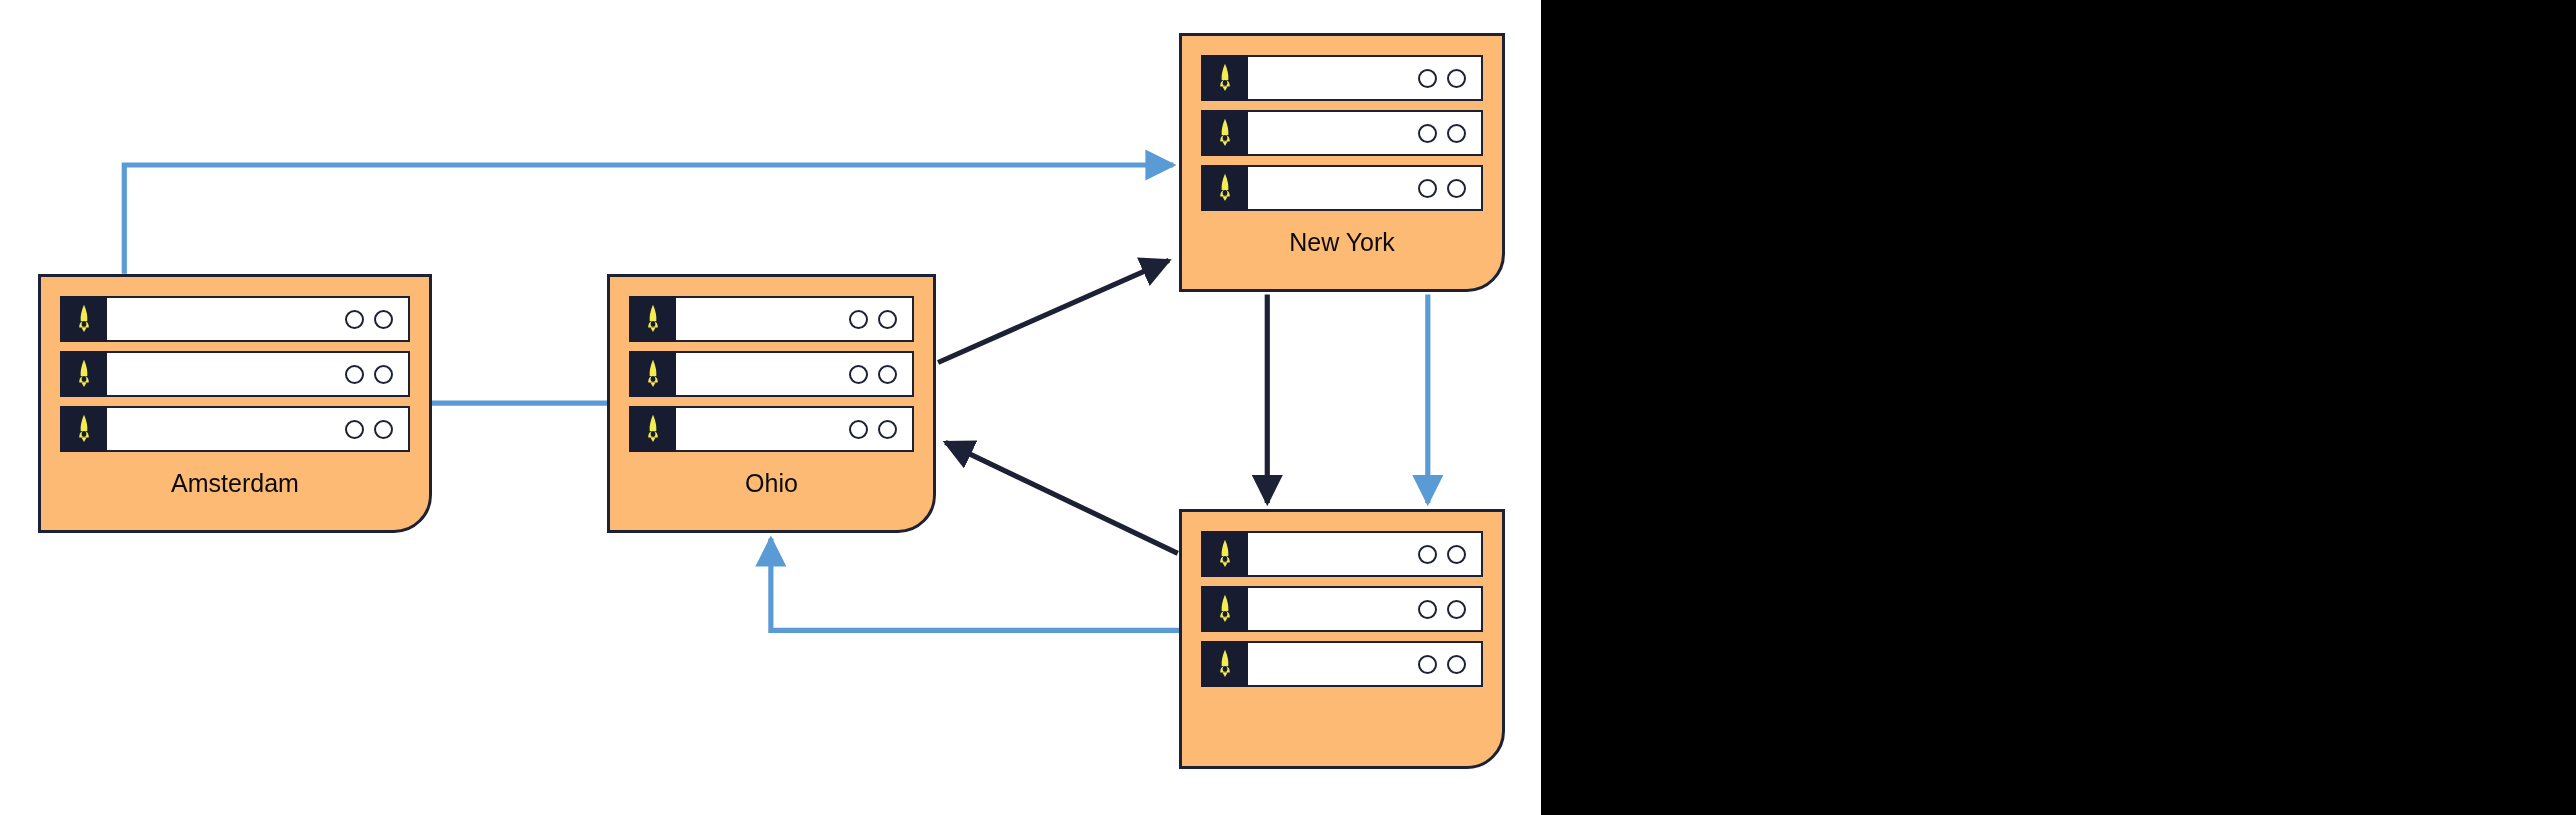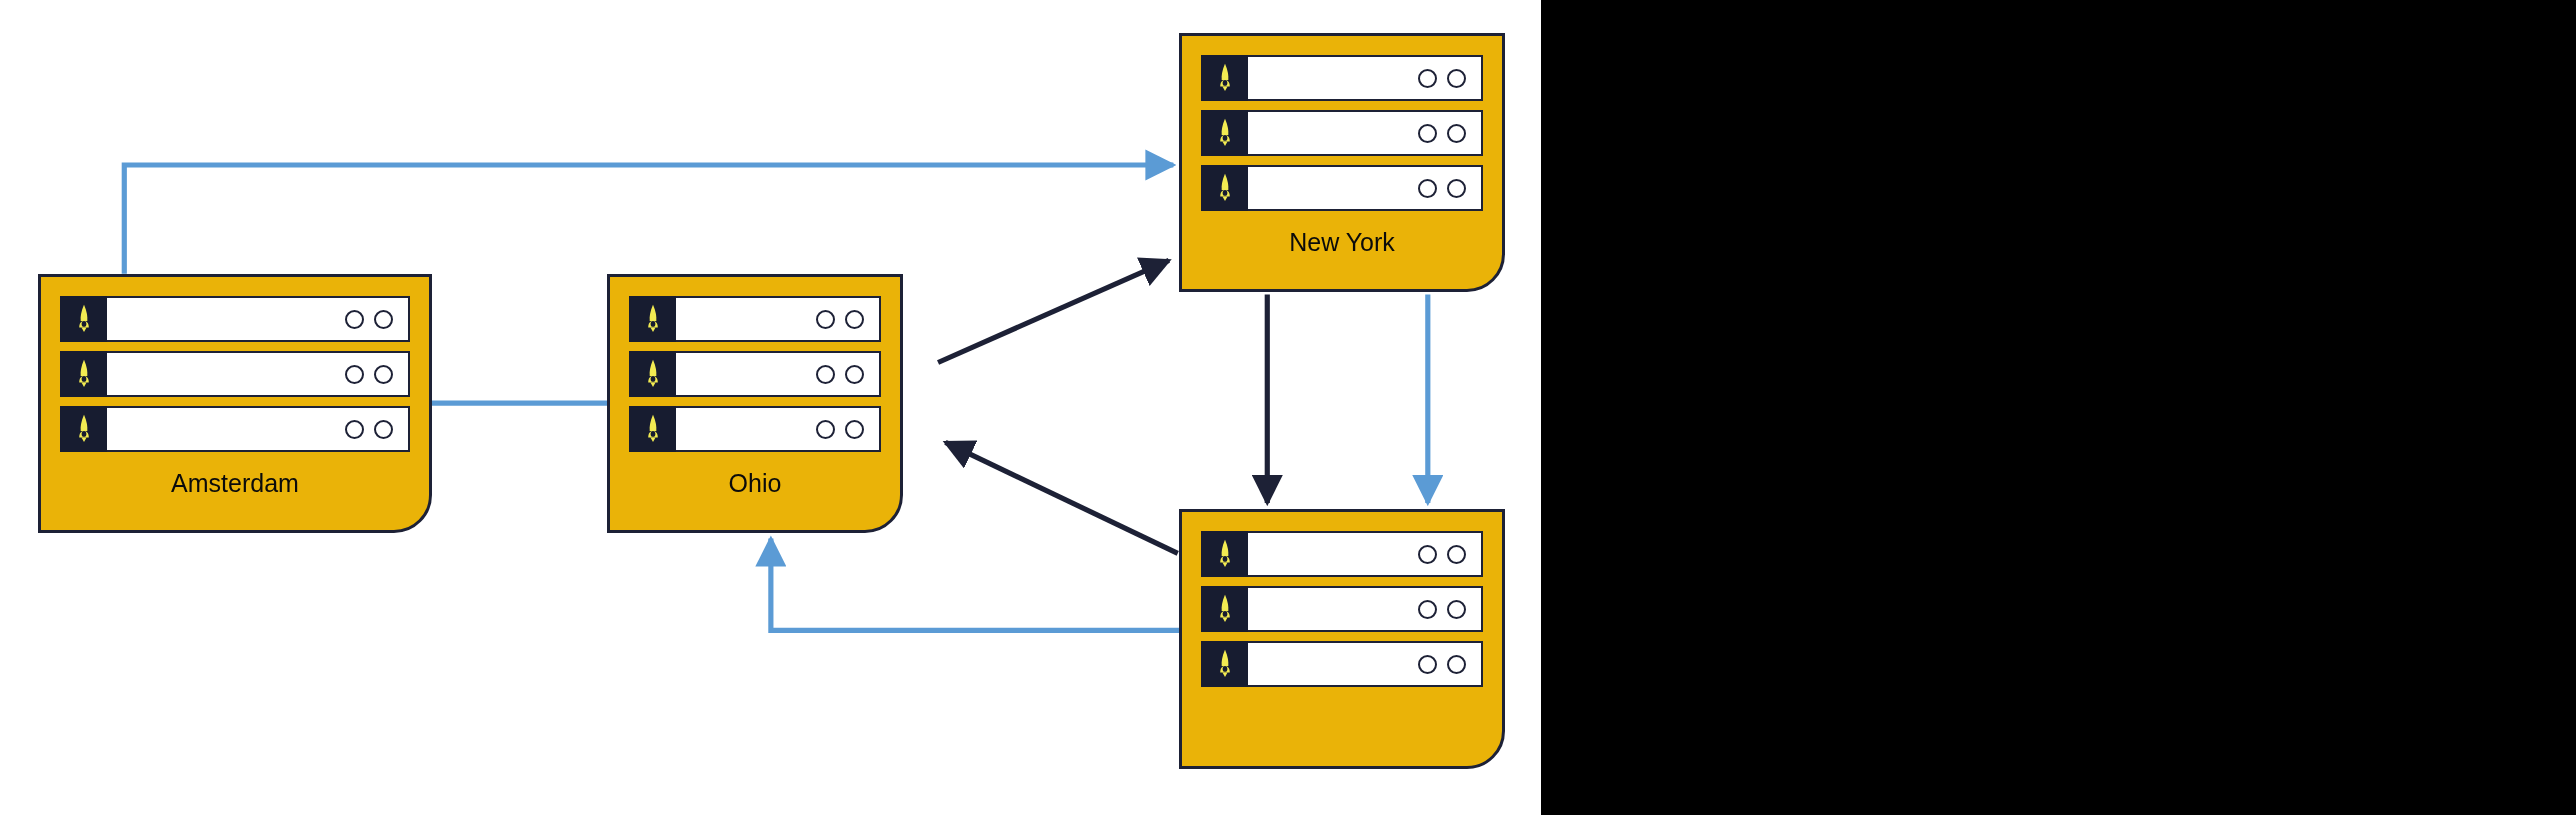--- a/index.html
+++ b/index.html
@@ -25,21 +25,21 @@
   }
   #edge-layer {
     position: absolute;
     left: 0;
     top: 0;
     width: 1541px;
     height: 816px;
   }
   .node {
     position: absolute;
-    background: #eab308;
+    background: #fdba74;
     border: 3px solid #1d2136;
     border-radius: 0 0 38px 0;
     box-sizing: border-box;
   }
   .rack-list {
     position: absolute;
     left: 19px;
     right: 19px;
     top: 19px;
     display: flex;
@@ -166,21 +166,21 @@
         </div>
         <div class="rack-body">
           <span class="led"></span>
           <span class="led"></span>
         </div>
       </div>
     </div>
     <div class="node-label" style="top:192px;">Amsterdam</div>
   </div>
 
-  <div class="node" style="left:607px; top:274px; width:296px; height:259px;">
+  <div class="node" style="left:607px; top:274px; width:329px; height:259px;">
     <div class="rack-list">
       <div class="rack">
         <div class="rack-icon">
           <svg width="22" height="33" viewBox="0 0 30 44" xmlns="http://www.w3.org/2000/svg">
             <path d="M15 2 C19 11 20 18 19.5 24 L10.5 24 C10 18 11 11 15 2 Z" fill="#f2eb52"></path>
             <path d="M15 24 C19 24 21.5 27 21.5 33 L8.5 33 C8.5 27 11 24 15 24 Z" fill="#f2eb52"></path>
             <path d="M11.5 33 L18.5 33 L15 39 Z" fill="#f2eb52"></path>
             <ellipse cx="15" cy="28" rx="3.2" ry="4" fill="#171c30"></ellipse>
           </svg>
         </div>

